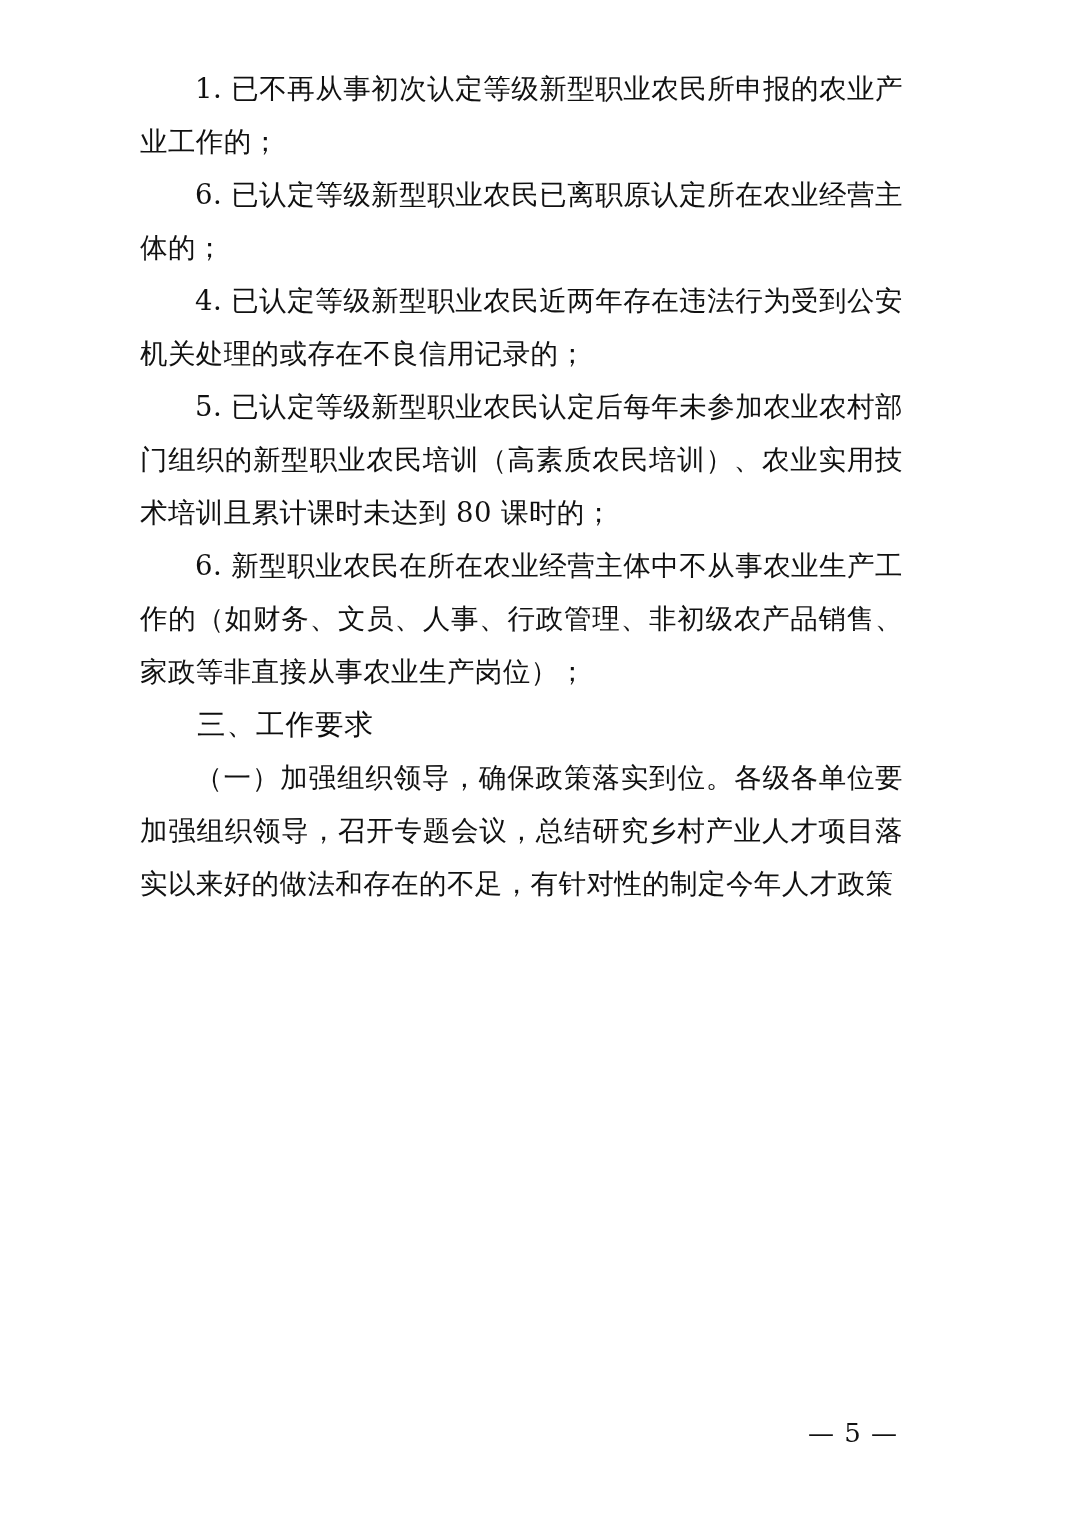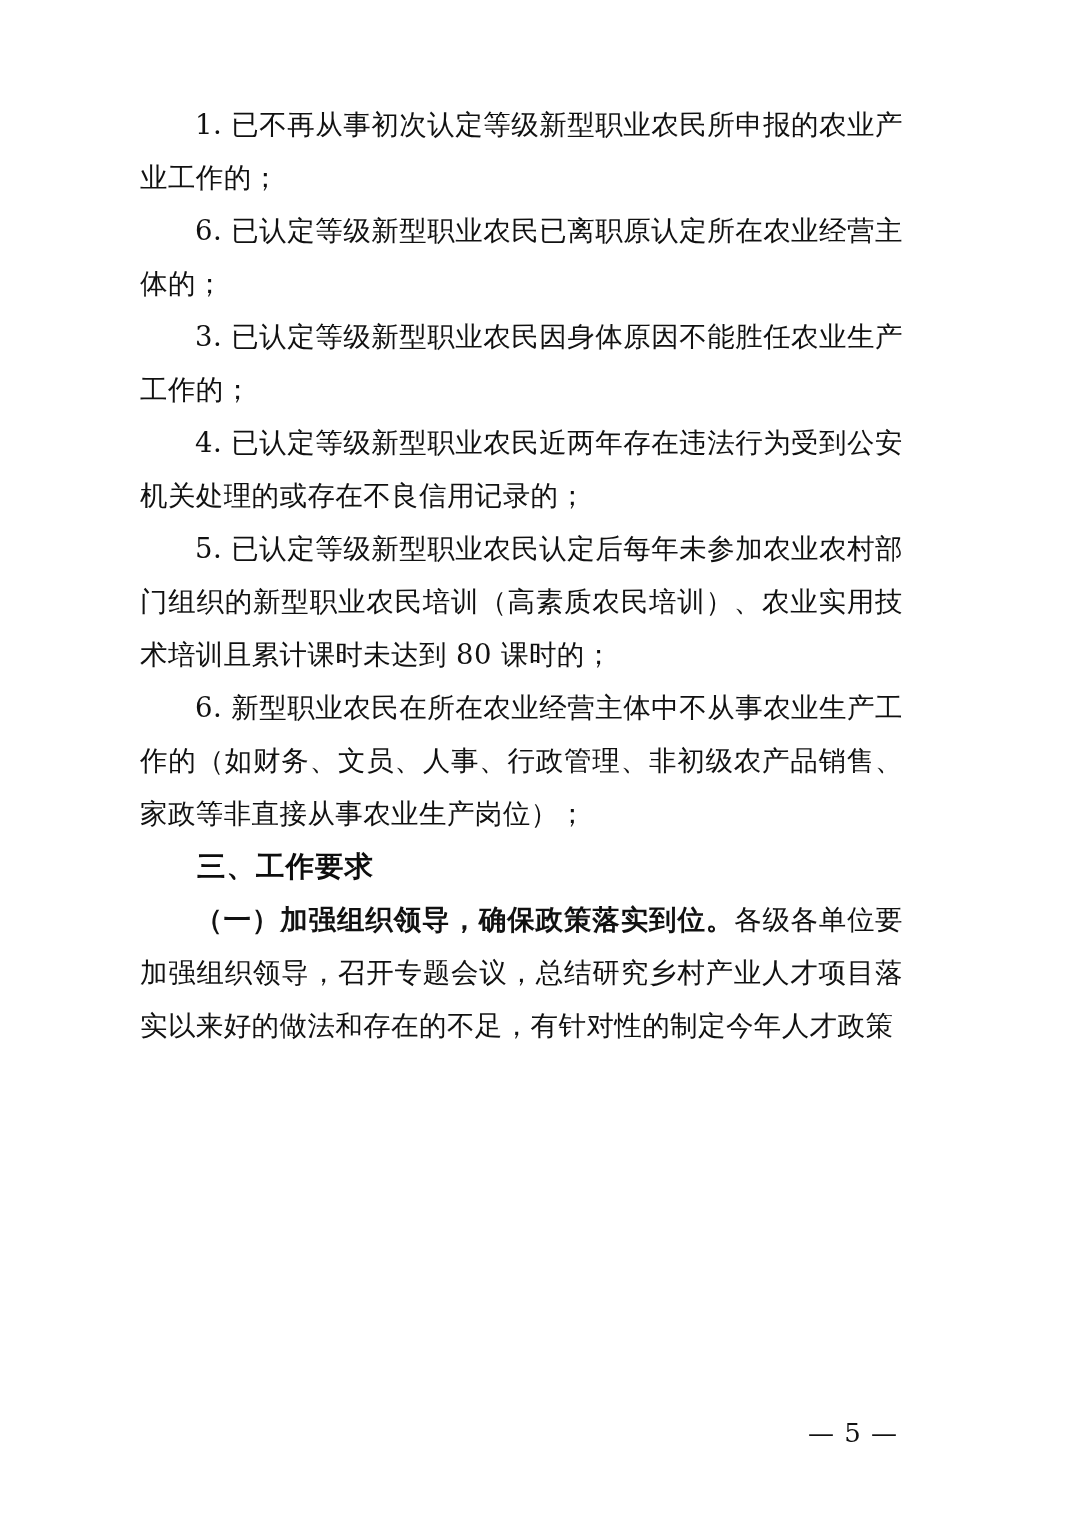--- a/index.html
+++ b/index.html
@@ -15,21 +15,21 @@
     color: #111111;
     overflow: hidden;
   }
   .page {
     position: absolute;
     left: 0;
     top: 0;
     width: 1038px;
     height: 1520px;
     box-sizing: border-box;
-    padding: 98px 135px 0 140px;
+    padding: 62px 135px 0 140px;
   }
   .body-text {
     font-size: 27.5px;
     line-height: 53px;
     letter-spacing: 0.3px;
     text-align: justify;
     text-justify: inter-ideograph;
   }
   p.para {
     margin: 0;
@@ -40,35 +40,35 @@
     text-align: justify;
     text-justify: inter-ideograph;
     color: #111;
   }
   p.heading {
     margin: 0;
     text-indent: 2em;
     font-size: 28.5px;
     line-height: 53px;
     letter-spacing: 1px;
-    font-weight: 700;
+    font-weight: 400;
     font-family: "DejaVu Sans", "Liberation Sans", sans-serif;
     color: #0d0d0d;
   }
   p.subheading-para {
     margin: 0;
     text-indent: 2em;
     font-size: 27.5px;
     line-height: 53px;
     letter-spacing: 0.4px;
     text-align: justify;
     text-justify: inter-ideograph;
   }
   p.subheading-para .lead {
-    font-weight: 700;
+    font-weight: 400;
     font-family: "DejaVu Sans", "Liberation Sans", sans-serif;
     letter-spacing: 0.6px;
   }
   .page-number {
     position: absolute;
     right: 140px;
     bottom: 72px;
     font-size: 26px;
     letter-spacing: 1px;
     color: #111;
@@ -76,21 +76,20 @@
   }
 </style>
 </head>
 <body>
 
 <div class="page">
 
   <div class="body-text">
     <p class="para">1. 已不再从事初次认定等级新型职业农民所申报的农业产业工作的；</p>
     <p class="para">6. 已认定等级新型职业农民已离职原认定所在农业经营主体的；</p>
-    <p class="para">3. 已认定等级新型职业农民因身体原因不能胜任农业生产工作的；</p>
     <p class="para">4. 已认定等级新型职业农民近两年存在违法行为受到公安机关处理的或存在不良信用记录的；</p>
     <p class="para">5. 已认定等级新型职业农民认定后每年未参加农业农村部门组织的新型职业农民培训（高素质农民培训）、农业实用技术培训且累计课时未达到 80 课时的；</p>
     <p class="para">6. 新型职业农民在所在农业经营主体中不从事农业生产工作的（如财务、文员、人事、行政管理、非初级农产品销售、家政等非直接从事农业生产岗位）；</p>
   </div>
 
   <p class="heading">三、工作要求</p>
 
   <p class="subheading-para"><span class="lead">（一）加强组织领导，确保政策落实到位。</span><span>各级各单位要加强组织领导，召开专题会议，总结研究乡村产业人才项目落实以来好的做法和存在的不足，有针对性的制定今年人才政策</span></p>
 
   <div class="page-number">— 5 —</div>

